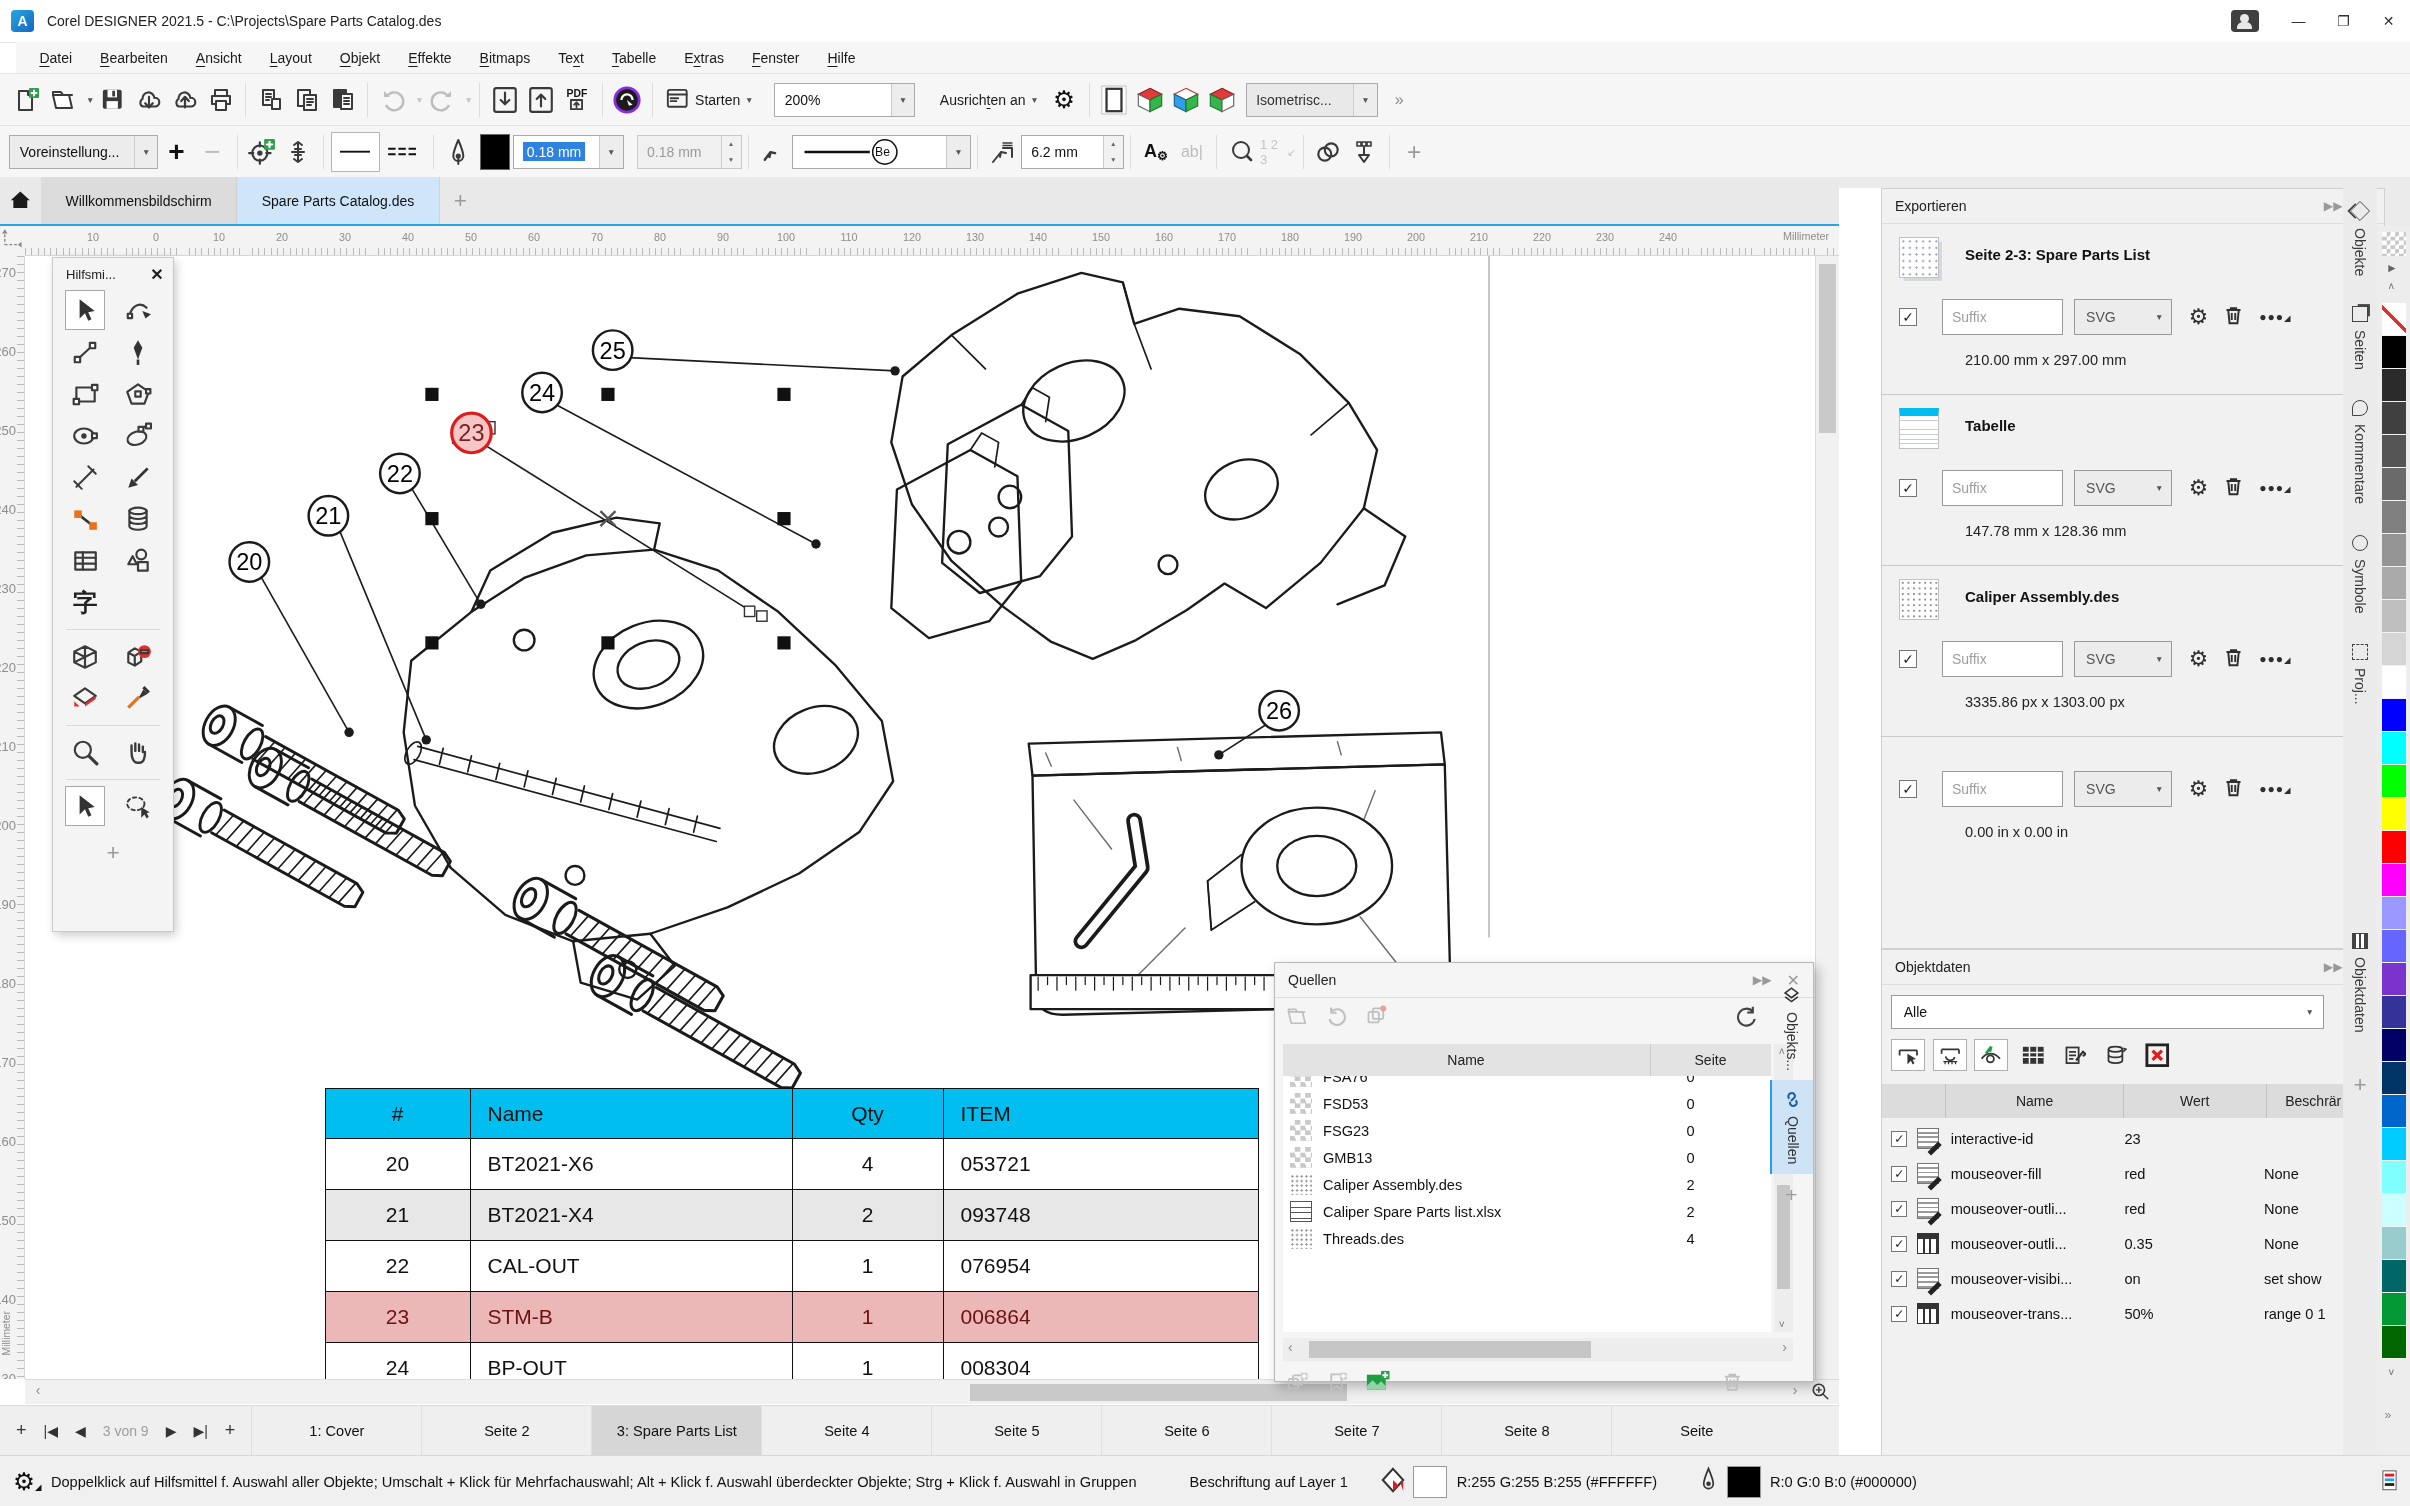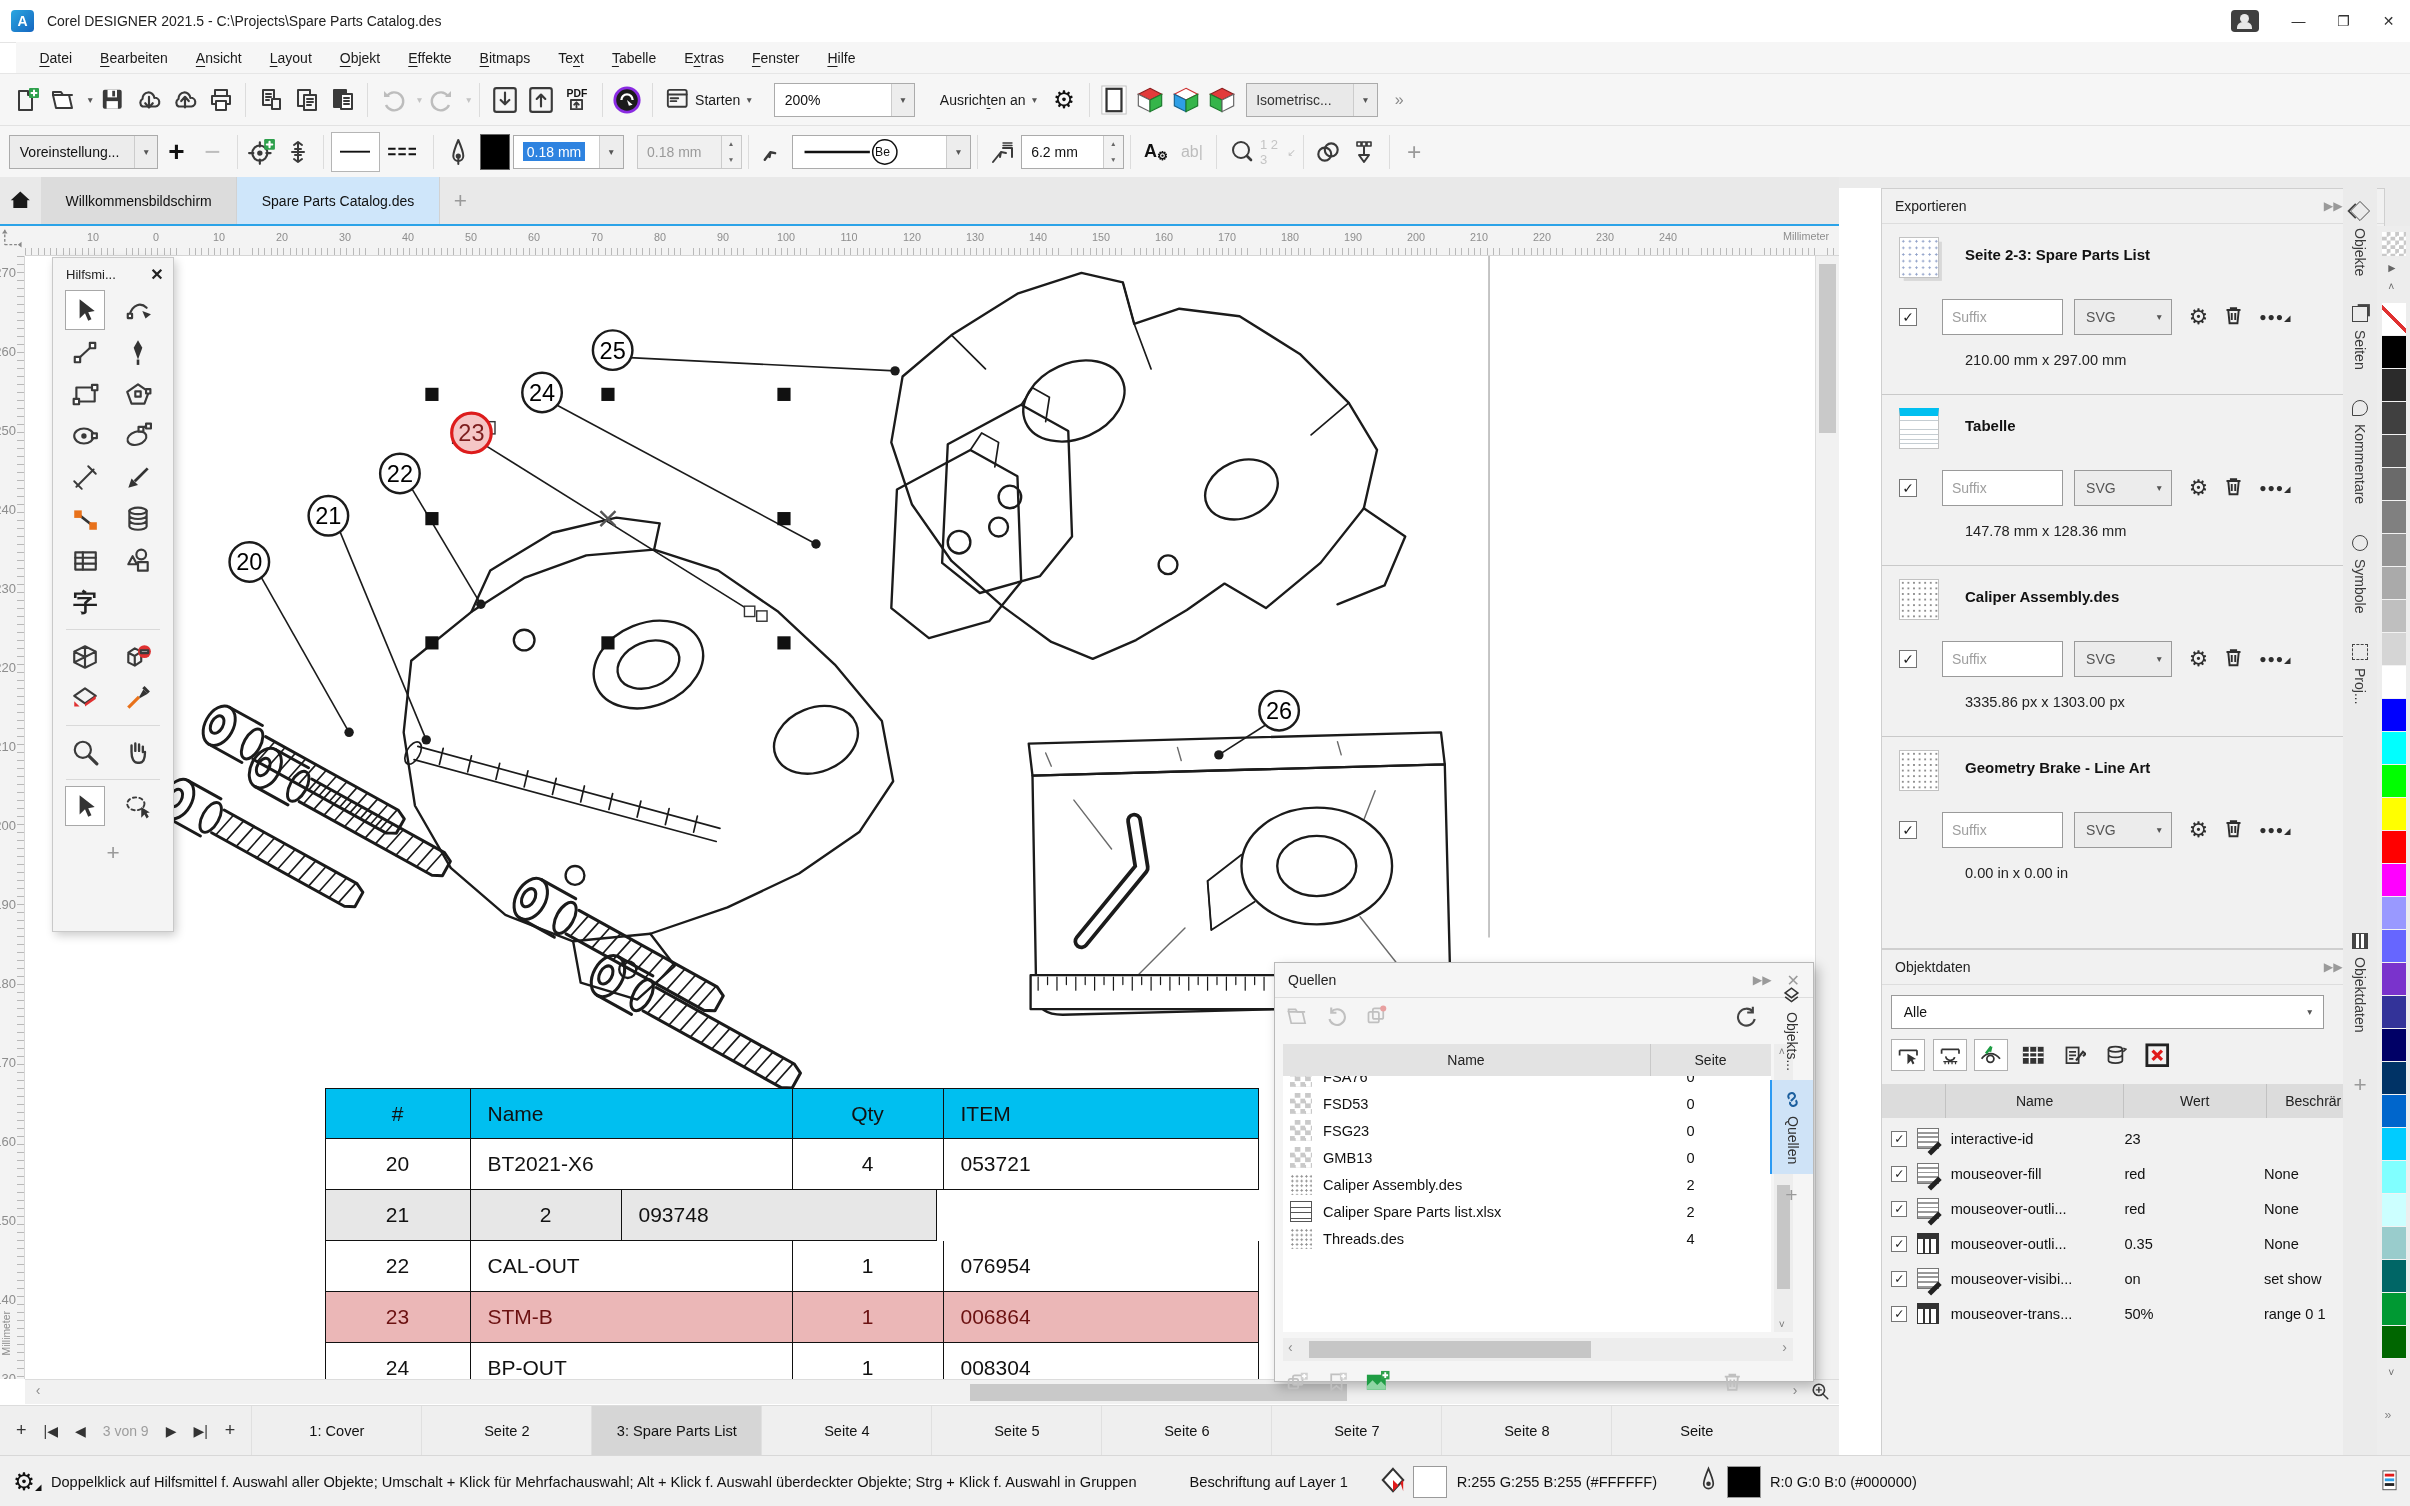--- a/index.html
+++ b/index.html
@@ -695,20 +695,21 @@
 
           <div class="trow">
             <div class="tc c0">20</div>
             <div class="tc c1">BT2021-X6</div>
             <div class="tc c2">4</div>
             <div class="tc c3">053721</div>
           </div>
 
           <div class="trow">
             <div class="tc c0">21</div>
+            <div class="tc c1">BT2021-X4</div>
             <div class="tc c2">2</div>
             <div class="tc c3">093748</div>
           </div>
 
           <div class="trow">
             <div class="tc c0">22</div>
             <div class="tc c1">CAL-OUT</div>
             <div class="tc c2">1</div>
             <div class="tc c3">076954</div>
           </div>
@@ -1088,24 +1089,20 @@
               <span class="exp-gear">⚙</span>
               <span class="exp-trash"><svg width="21" height="22.6" viewBox="0 0 24 24" fill="none" stroke="#2e2e2e" stroke-width="2.2">
                   <path d="M4 6 h16 M9 6 V4 h6 v2 M6 6 l1.5 15 h9 L18 6 M10 9.5 v8 M14 9.5 v8"></path>
                 </svg></span>
               <span class="exp-more">●●●<span style="font-size:8.5px">◢</span></span>
             </div>
             <div class="exp-size">3335.86 px x 1303.00 px</div>
           </div>
 
           <div class="exp-item">
-            <div class="exp-head">
-              <span class="exp-thumb brake"></span>
-              <span class="exp-name">Geometry Brake - Line Art</span>
-            </div>
             <div class="exp-controls">
               <span class="cb">✓</span>
               <input class="suffix" placeholder="Suffix" style="">
               <span class="fmt">
                 <span>SVG</span>
                 <span class="car">▼</span>
               </span>
               <span class="exp-gear">⚙</span>
               <span class="exp-trash"><svg width="21" height="22.6" viewBox="0 0 24 24" fill="none" stroke="#2e2e2e" stroke-width="2.2">
                   <path d="M4 6 h16 M9 6 V4 h6 v2 M6 6 l1.5 15 h9 L18 6 M10 9.5 v8 M14 9.5 v8"></path>

